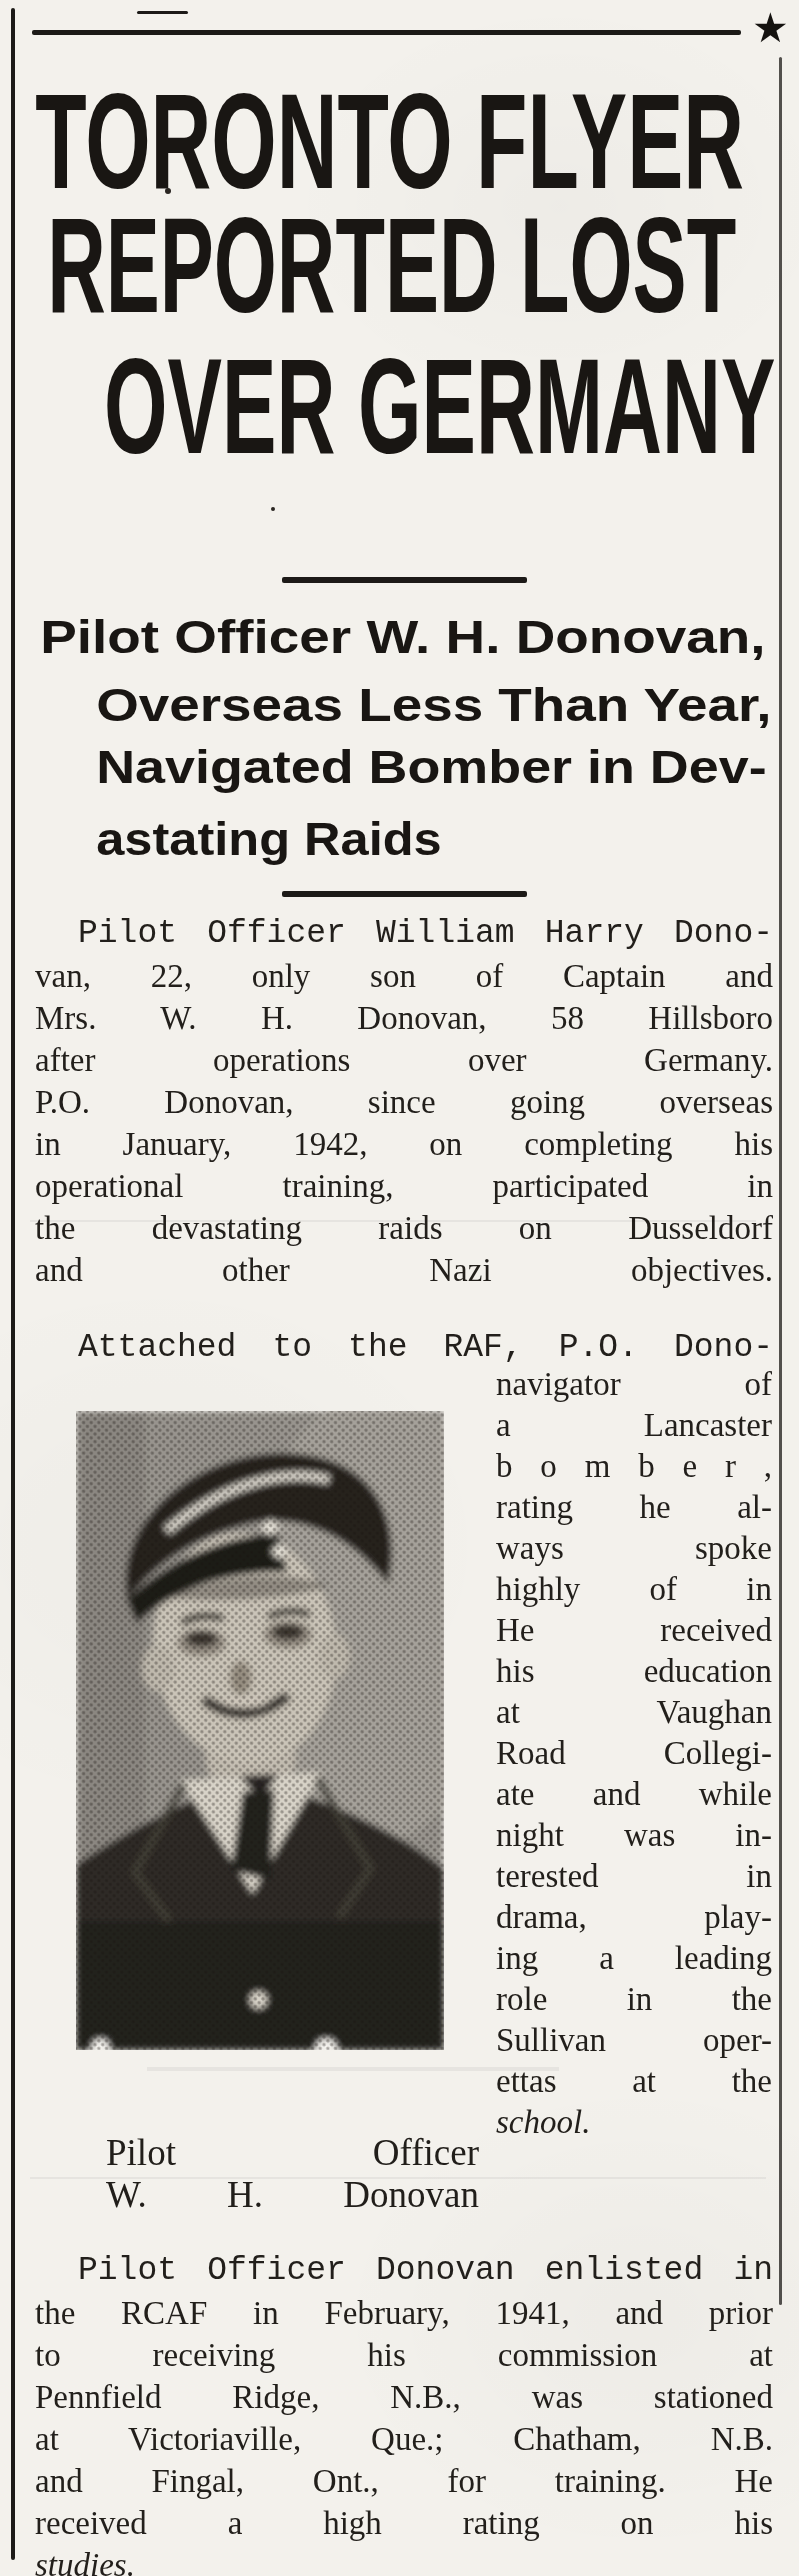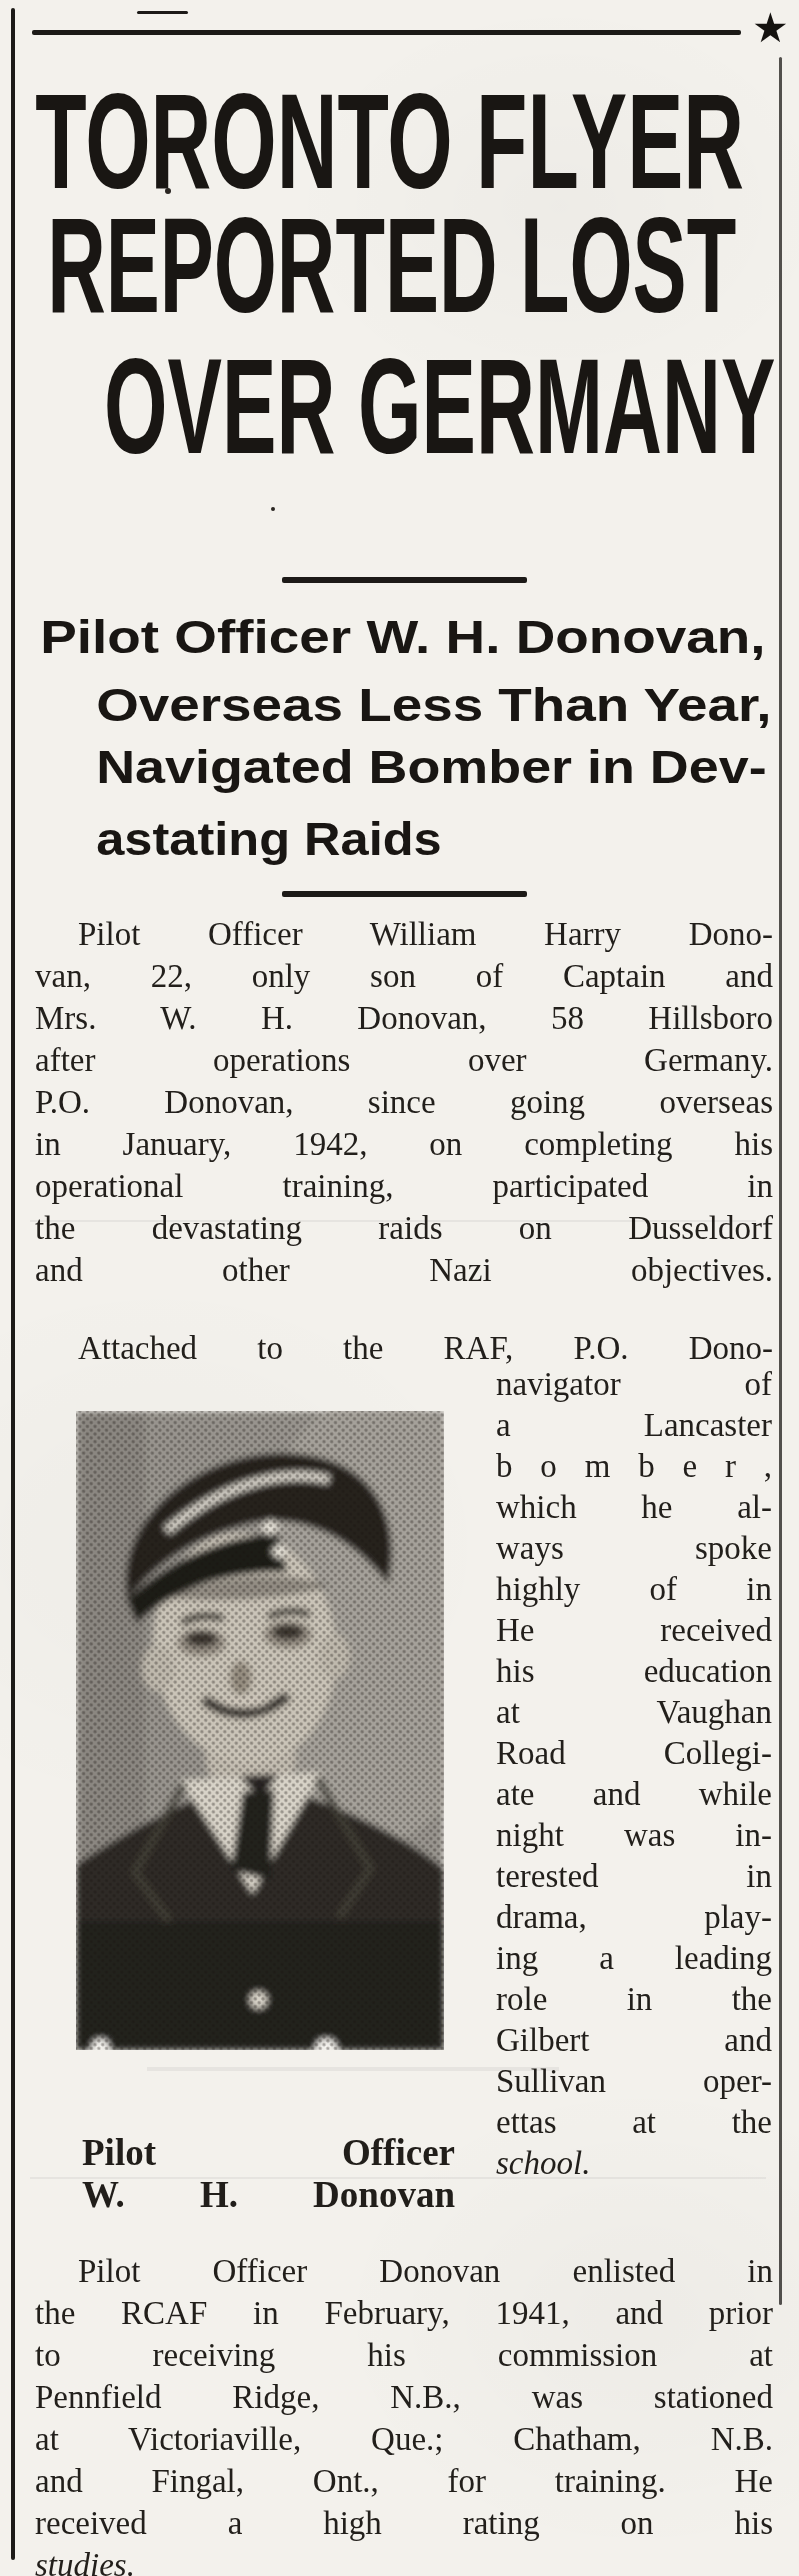--- a/index.html
+++ b/index.html
@@ -14,22 +14,22 @@
     color:#211e1a;
   }
   .abs{position:absolute;}
   .rule{position:absolute;background:#1c1a17;border-radius:2px;}
   .streak{position:absolute;background:rgba(0,0,0,0.05);}
   .speck{position:absolute;background:#2a2622;border-radius:50%;}
   
   .body-text{font-size:33px;line-height:42px;color:#221f1b;}
   .lines .tline{text-align:justify;text-align-last:justify;white-space:nowrap;}
   .lines.last-left .tline:last-child{text-align-last:left;font-style:italic;}
-  .lines.indent-first .tline:first-child{text-indent:43px;}
-  .caption-lines{font-size:37px;font-weight:bold;line-height:42px;word-spacing:9.8px;}
+  .lines.indent-first .tline:first-child{text-indent:43px;font-family:Liberation Mono, monospace;}
+  .caption-lines{font-size:37px;font-weight:normal;line-height:42px;word-spacing:9.8px;margin-left:24px;}
   .caption-lines .tline{text-align:center;}
   .star{position:absolute;font-family:"DejaVu Sans",sans-serif;color:#14120f;}
   svg text{font-family:"Liberation Sans","DejaVu Sans",sans-serif;font-weight:bold;fill:#191613;}
 </style>
 </head>
 <body>
 
 <div class="rule" style="left:10.8px;top:7.9px;width:3.9px;height:2552px;"></div>
 <div class="rule" style="left:779px;top:57px;width:2.9px;height:2248px;opacity:.75;"></div>
 <div class="rule" style="left:137px;top:10.8px;width:51px;height:2.9px;"></div>
@@ -117,34 +117,33 @@
     <circle cx="25" cy="648" r="9" fill="#f3f1ec"></circle>
     <circle cx="255" cy="650" r="11" fill="#f3f1ec"></circle>
   </g>
   <rect x="0" y="0" width="375" height="651" fill="url(#dots)"></rect>
 </svg>
 
 <div class="abs body-text lines last-left" style="left:496px;top:1364px;width:276px;line-height:41px;">
     <div class="tline">navigator of</div>
     <div class="tline">a Lancaster</div>
     <div class="tline">b o m b e r ,</div>
-    <div class="tline">which he al-</div>
+    <div class="tline">rating he al-</div>
     <div class="tline">ways spoke</div>
     <div class="tline">highly of in</div>
     <div class="tline">He received</div>
     <div class="tline">his education</div>
     <div class="tline">at Vaughan</div>
     <div class="tline">Road Collegi-</div>
     <div class="tline">ate and while</div>
     <div class="tline">night was in-</div>
     <div class="tline">terested in</div>
     <div class="tline">drama, play-</div>
     <div class="tline">ing a leading</div>
     <div class="tline">role in the</div>
-    <div class="tline">Gilbert and</div>
     <div class="tline">Sullivan oper-</div>
     <div class="tline">ettas at the</div>
     <div class="tline">school.</div>
   </div>
 
 <div class="abs caption-lines lines" style="left:82px;top:2132px;width:373px;">
     <div class="tline">Pilot Officer</div>
     <div class="tline">W. H. Donovan</div>
   </div>
 

